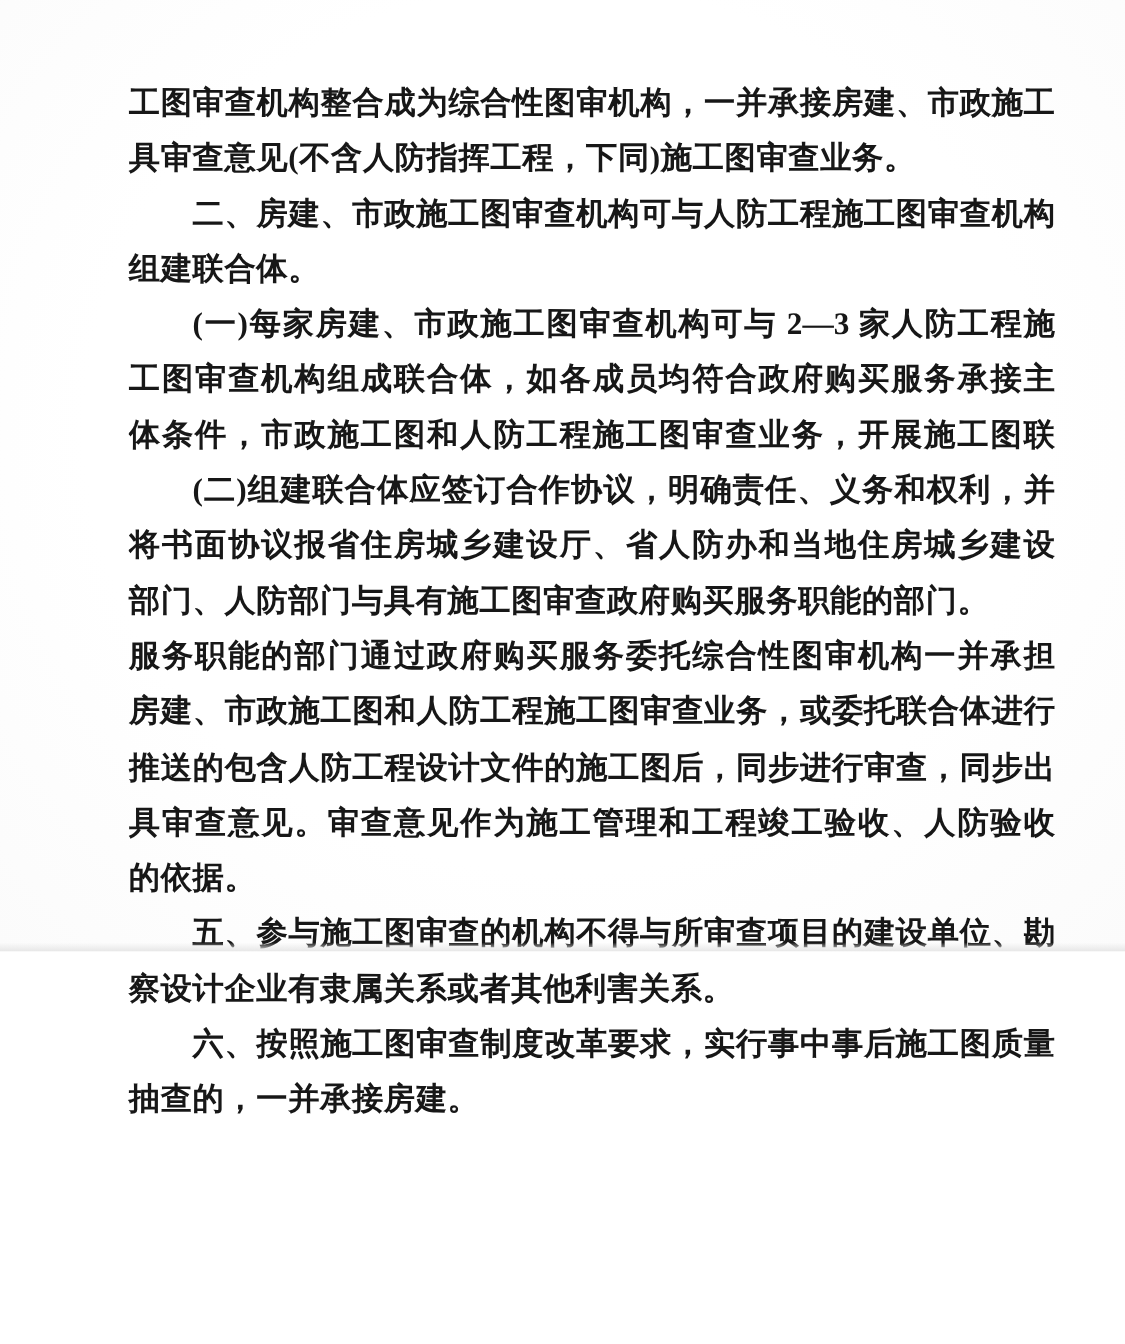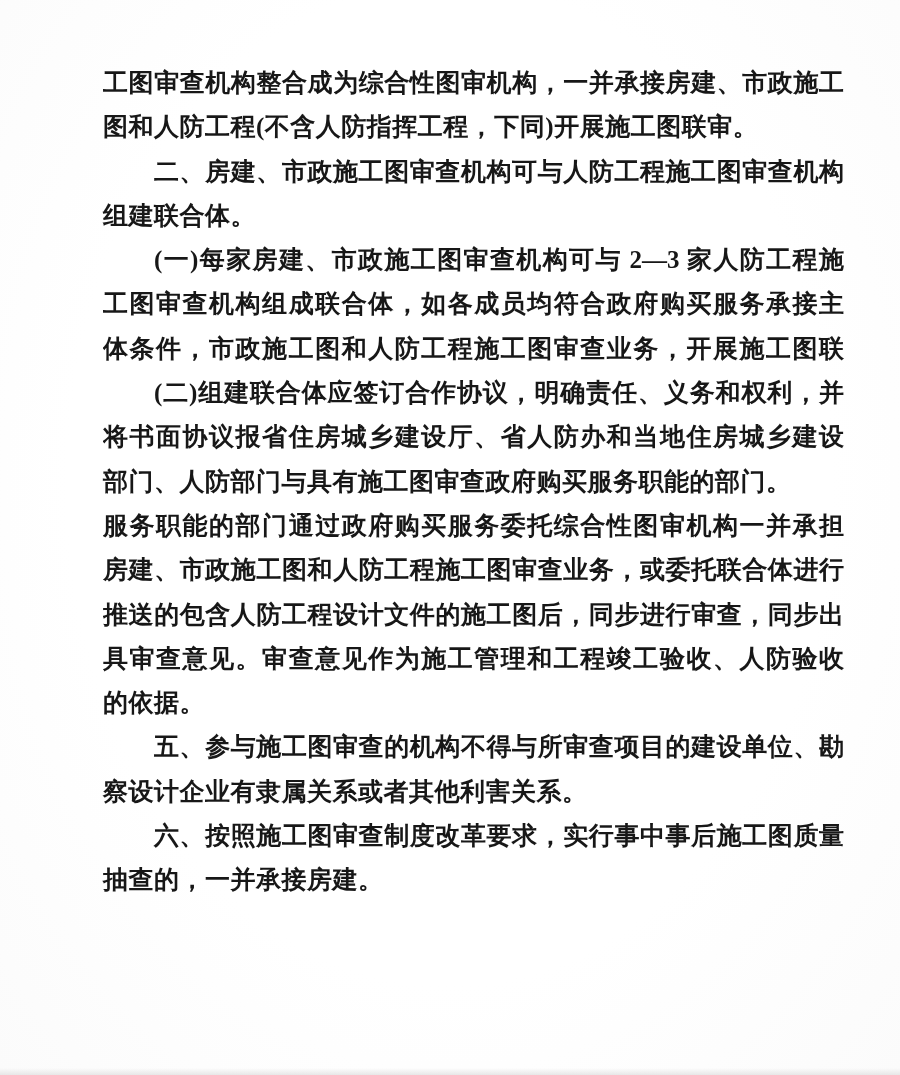--- a/index.html
+++ b/index.html
@@ -10,21 +10,21 @@
   * { margin: 0; padding: 0; box-sizing: border-box; }
   html, body {
     width: 900px;
     height: 1075px;
     background: #ffffff;
     overflow: hidden;
   }
   .scan-page {
     position: relative;
     width: 900px;
-    height: 1075px;
+    height: 761px;
     background: var(--bg);
     
     background-image: radial-gradient(ellipse at 50% 45%, #ffffff 60%, #fbfbfb 100%);
   }
   .text-block {
     position: absolute;
     left: 103px;
     top: 61px;
     width: 741px;
   }
@@ -59,21 +59,21 @@
     height: 7px;
     background: linear-gradient(to bottom, rgba(231,231,231,0) 0%, var(--edge) 100%);
   }
 </style>
 </head>
 <body>
 
 <div class="scan-page">
   <div class="text-block" id="doc-lines">
       <div class="line fill">工图审查机构整合成为综合性图审机构，一并承接房建、市政施工</div>
-      <div class="line">图和人防工程(不含人防指挥工程，下同)开展施工图联审。</div>
+      <div class="line">具审查意见(不含人防指挥工程，下同)施工图审查业务。</div>
       <div class="line indent fill">二、房建、市政施工图审查机构可与人防工程施工图审查机构</div>
       <div class="line">组建联合体。</div>
       <div class="line indent fill">(一)每家房建、市政施工图审查机构可与 2—3 家人防工程施</div>
       <div class="line fill">工图审查机构组成联合体，如各成员均符合政府购买服务承接主</div>
       <div class="line fill">体条件，市政施工图和人防工程施工图审查业务，开展施工图联审。</div>
       <div class="line indent fill">(二)组建联合体应签订合作协议，明确责任、义务和权利，并</div>
       <div class="line fill">将书面协议报省住房城乡建设厅、省人防办和当地住房城乡建设</div>
       <div class="line">部门、人防部门与具有施工图审查政府购买服务职能的部门。</div>
       <div class="line fill">服务职能的部门通过政府购买服务委托综合性图审机构一并承担</div>
       <div class="line fill">房建、市政施工图和人防工程施工图审查业务，或委托联合体进行</div>

